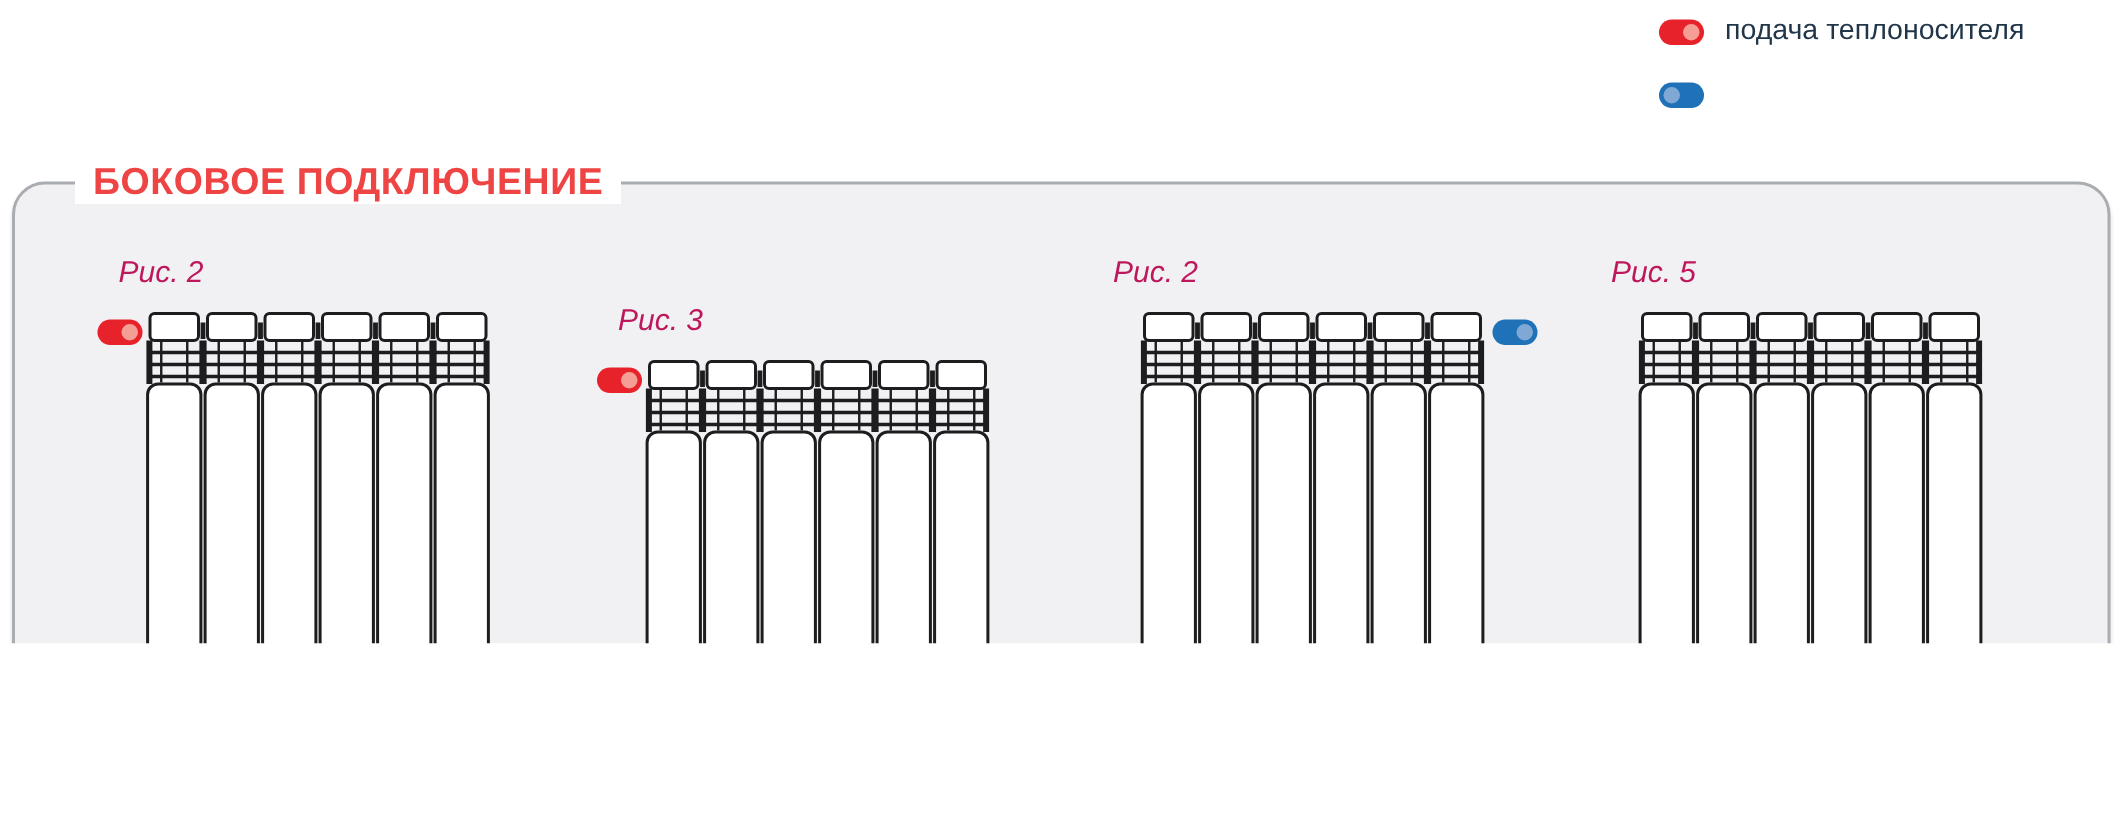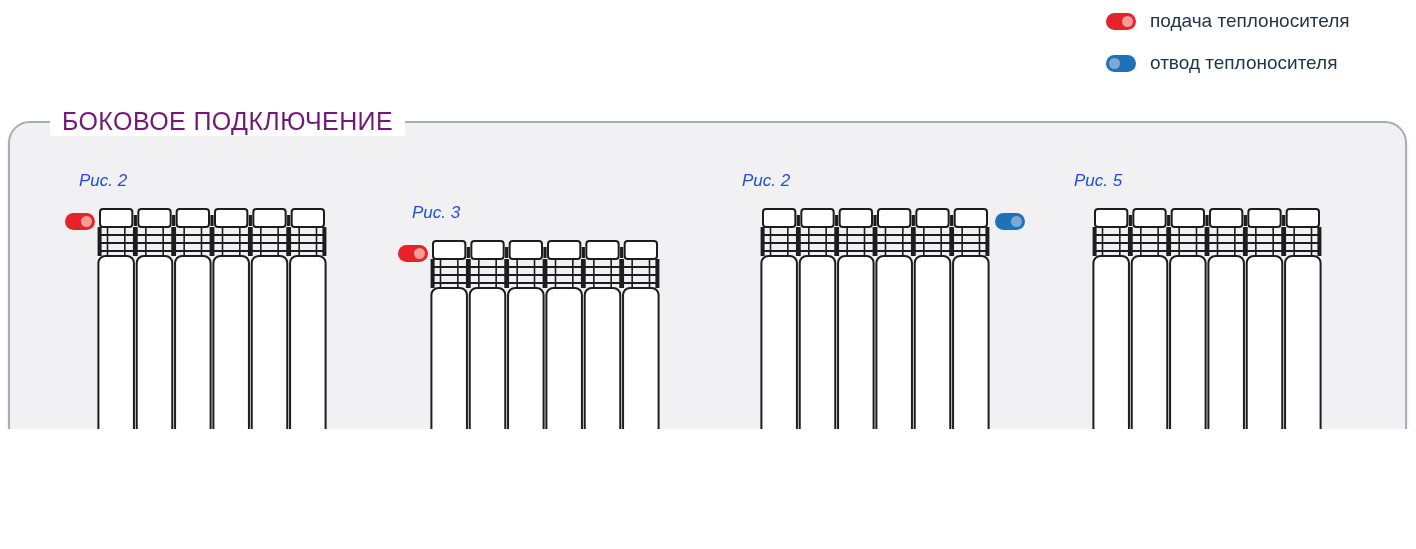--- a/index.html
+++ b/index.html
@@ -20,29 +20,29 @@
 
   
   .panel {
     position:absolute; left:8px; top:121px; width:1399px; height:419px;
     background:#f1f1f3; border:2px solid #a9adb2; border-radius:22px;
     box-shadow:0 3px 3px rgba(0,0,0,0.14);
   }
   .panel-title {
     position:absolute; left:40px; top:-16px;
     background:#ffffff; padding:0 12px;
-    font-size:25px; font-weight:normal; letter-spacing:0.4px; color:#701a75;
+    font-size:25px; font-weight:bold; letter-spacing:0.4px; color:#ef4444;
     white-space:nowrap;
   }
 
   
   .figure { position:absolute; top:45px; width:330px; height:310px; }
   .figure-label {
     position:absolute; left:23px; top:3px;
-    font-size:17px; font-style:italic; color:#1d4ed8; white-space:nowrap;
+    font-size:20px; font-style:italic; color:#be185d; white-space:nowrap;
   }
   .rad-slot { position:absolute; left:41px; top:40px; width:230px; height:265px; }
 
   .conn { position:absolute; width:30px; height:17px; border-radius:9px; }
   .conn .dot { position:absolute; top:3px; width:11px; height:11px; border-radius:50%; }
   .conn.top-left     { left:9px;   top:45px;  }
   .conn.bottom-left  { left:3px;   top:281px; }
   .conn.top-right    { left:276px; top:45px;  }
   .conn.bottom-right { left:276px; top:281px; }
 </style>
@@ -55,21 +55,20 @@
     <div class="legend-row">
       <span class="pill" style="background: rgb(232, 34, 43);">
           <span class="dot right" style="background: rgb(244, 158, 150);"></span>
         </span>
       <span class="legend-label">подача теплоносителя</span>
     </div>
     <div class="legend-row">
       <span class="pill" style="background: rgb(31, 114, 184);">
           <span class="dot left" style="background: rgb(127, 169, 212);"></span>
         </span>
-      <span class="legend-label">отвод теплоносителя</span>
     </div>
   </div>
 
   <div class="panel">
     <div class="panel-title">БОКОВОЕ ПОДКЛЮЧЕНИЕ</div>
 
     <div class="figure" style="left: 46px;">
       <div class="figure-label">Рис. 2</div>
       <div class="rad-slot"><svg viewBox="0 0 230 265" width="230" height="265">
             <rect x="3" y="1" width="32.333333333333336" height="18" rx="3" fill="#ffffff" stroke="#1d1d1f" stroke-width="2"></rect>

